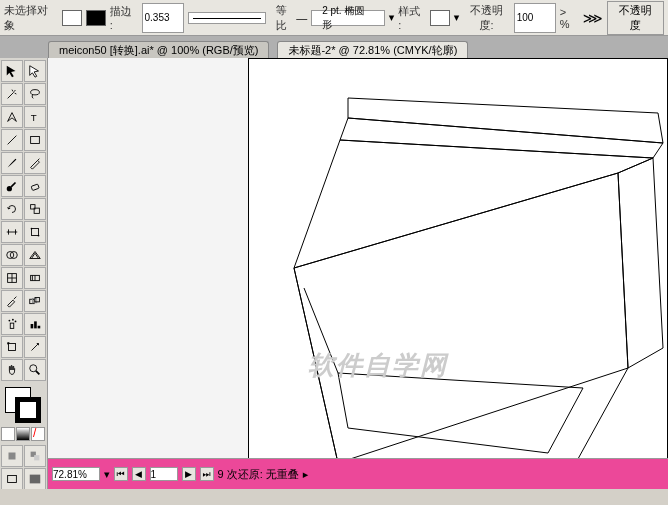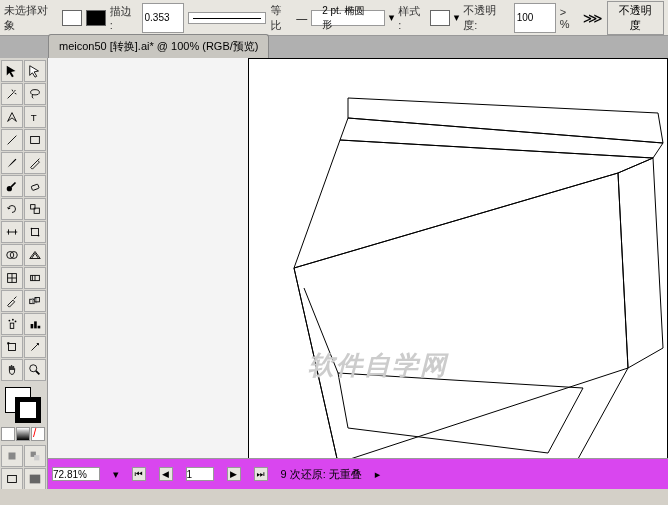--- a/index.html
+++ b/index.html
@@ -9,25 +9,25 @@
 .options-bar { height: 36px; background: #e8e6e0; border-bottom: 1px solid #999; display: flex; align-items: center; padding: 0 4px; gap: 4px; }
 .options-bar .label { color: #333; }
 .options-bar input[type="text"] { width: 42px; height: 16px; border: 1px solid #999; font-size: 10px; padding: 14px 2px; }
 .options-bar .swatch { width: 20px; height: 16px; border: 1px solid #666; display: inline-flex; }
 .swatch.fill { background: #fff; }
 .swatch.stroke { background: #000; }
 .options-bar .dropdown { height: 16px; border: 1px solid #999; background: #fff; font-size: 10px; padding: 0 10px; display: inline-flex; align-items: center; }
 .options-bar .stroke-preview { width: 80px; height: 12px; background: #fff; border: 1px solid #999; position: relative; }
 .stroke-preview::after { content: ""; position: absolute; left: 4px; right: 4px; top: 50%; height: 1px; background: #000; }
 .options-bar .btn { background: #e8e6e0; border: 1px solid #999; padding: 1px 6px; font-size: 11px; }
-.blue-link { color: #4a6fd8; }
+.blue-link { color: #4a6fd8; text-align: center; }
 
 
 .tab-strip { height: 22px; background: #b0b0b0; display: flex; align-items: flex-end; padding-left: 48px; }
-.tab { height: 24px; padding: 2px 10px; font-size: 10px; border: 1px solid #888; border-bottom: none; border-radius: 3px 3px 0 0; margin-right: 8px; display: flex; align-items: center; }
+.tab { height: 17px; padding: 2px 10px; font-size: 10px; border: 1px solid #888; border-bottom: none; border-radius: 3px 3px 0 0; margin-right: 8px; display: flex; align-items: center; }
 .tab.active { background: #e8e6e0; }
 .tab.inactive { background: #c8c6c0; }
 
 
 .main { display: flex; height: 440px; }
 
 
 .tool-palette { width: 48px; background: #d8d6d0; border-right: 1px solid #999; padding: 2px 1px; }
 .tool-grid { display: grid; grid-template-columns: 22px 22px; gap: 1px; }
 .tool { width: 22px; height: 22px; background: #e8e6e0; border: 1px solid #aaa; display: flex; align-items: center; justify-content: center; font-size: 12px; color: #333; cursor: pointer; }
@@ -39,21 +39,21 @@
 .mini { width: 14px; height: 14px; border: 1px solid #999; }
 
 
 .canvas-area { flex: 1; background: #fff; position: relative; overflow: hidden; text-align: center; }
 .canvas-bg { position: absolute; inset: 0; background: #f4f4f4; }
 .artboard { position: absolute; left: 200px; top: 0; width: 420px; height: 425px; background: #fff; border: 1px solid #000; }
 .artwork { position: absolute; left: 200px; top: 10px; width: 440px; height: 420px; }
 .watermark { position: absolute; left: 260px; top: 290px; font-size: 26px; color: #ccc; font-weight: bold; font-style: italic; pointer-events: none; letter-spacing: 2px; }
 
 
-.status-bar { position: absolute; bottom: 16px; left: 48px; right: 0; height: 18px; background: #d946ef; border-top: 1px solid #999; display: flex; align-items: center; padding: 15px 4px; gap: 13px; font-size: 10px; }
+.status-bar { position: absolute; bottom: 16px; left: 48px; right: 0; height: 18px; background: #ec4899; border-top: 1px solid #999; display: flex; align-items: center; padding: 15px 4px; gap: 4px; font-size: 10px; }
 .status-bar input { width: 48px; height: 14px; border: 1px solid #999; font-size: 10px; }
 .status-bar .nav-btn { width: 14px; height: 14px; border: 1px solid #999; background: #e8e6e0; display: inline-flex; align-items: center; justify-content: center; font-size: 9px; }
 .footer { position: absolute; bottom: 0; left: 0; right: 0; height: 16px; background: #d4d0c8; }
 </style>
 </head>
 <body>
 
 <div class="options-bar">
   <span class="label">未选择对象</span>
   <span class="swatch fill"></span>
@@ -72,20 +72,23 @@
   <input type="text" value="100" style="">
   <span class="label">&gt; %</span>
   <span style="font-size:14px;">⋙</span>
   <button class="btn">不透明度</button>
 </div>
 
 <div class="tab-strip">
   <div class="tab inactive">
     <span>meicon50 [转换].ai* @ 100% (RGB/预览)</span>
   </div>
+  <div class="tab active">
+    <span>未标题-2* @ 72.81% (CMYK/轮廓)</span>
+  </div>
 </div>
 
 <div class="main">
 
   <div class="tool-palette">
     <div class="tool-grid">
       <div class="tool">
           <svg viewBox="0 0 16 16">
             <path d="M2 2 L12 8 L7 9 L10 14 L8 15 L5 10 L2 13 Z" fill="#000"></path>
           </svg>

